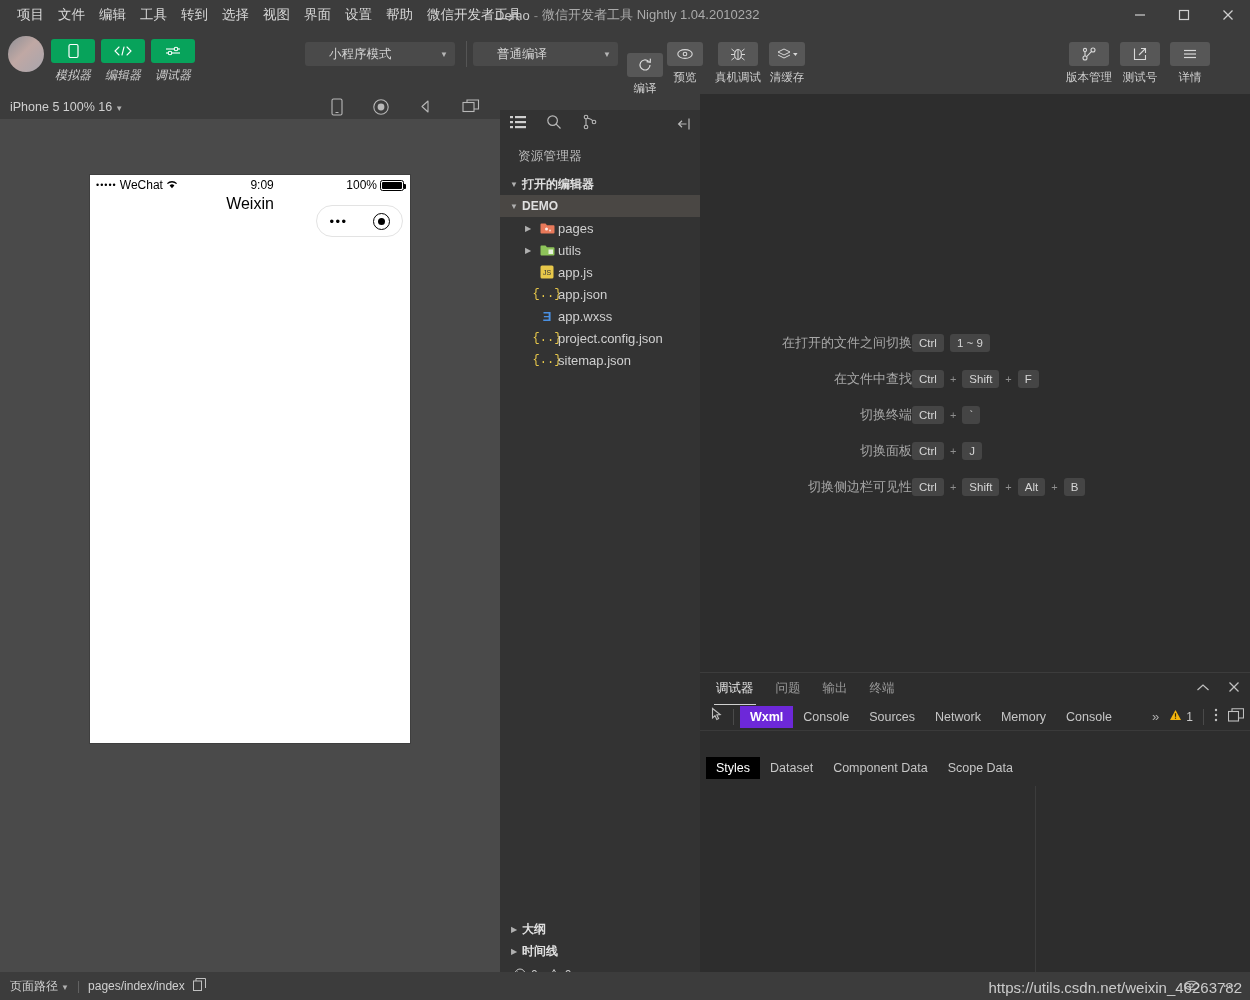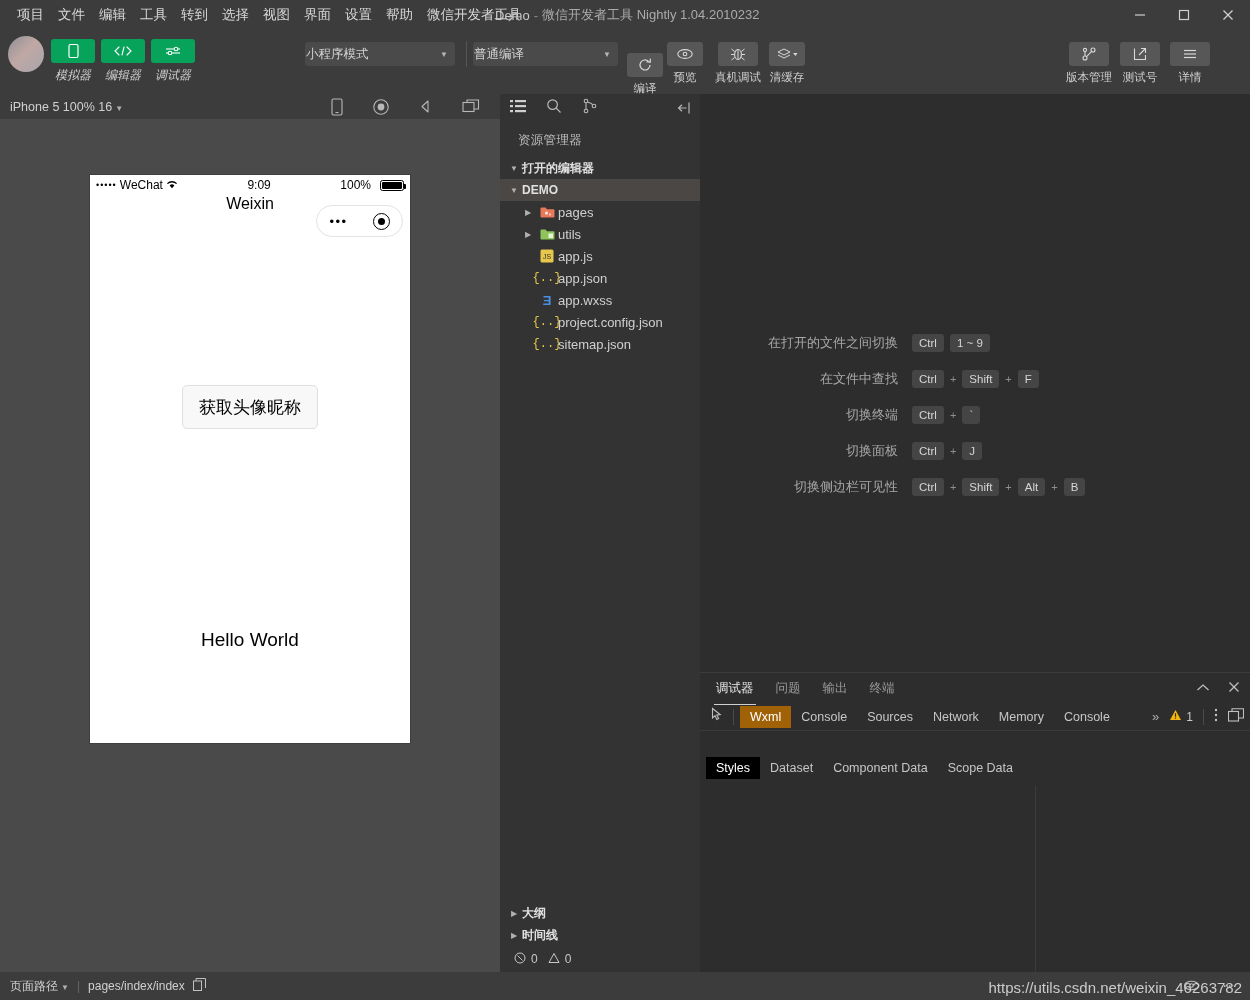--- a/index.html
+++ b/index.html
@@ -51,21 +51,21 @@
   .tb-btn-wrap { display: flex; flex-direction: column; align-items: center; width: 50px; font-style: italic; }
   .tb-square {
     width: 44px; height: 24px; border-radius: 3px; background: #07a35b;
     display: flex; align-items: center; justify-content: center; color: #fff;
   }
   .tb-label { font-size: 12px; color: #cfcfcf; margin-top: 4px; white-space: nowrap; }
   .tb-label.small { font-size: 11.5px; }
 
   .select {
     height: 24px; border-radius: 3px; background: #4a4a4a;
-    display: flex; align-items: center; padding: 0 1px;
+    display: flex; align-items: center; padding: 0 24px;
     font-size: 12.5px; color: #d4d4d4; position: relative;
   }
   .select .caret { position: absolute; right: 7px; font-size: 8px; color: #b6b6b6; }
   .divider-v { width: 1px; height: 26px; background: #555; }
 
   .icon-btn {
     width: 36px; height: 24px; border-radius: 3px; background: #575757;
     display: flex; align-items: center; justify-content: center;
   }
   .icon-btn.wide { width: 40px; }
@@ -89,21 +89,21 @@
   .phone {
     position: absolute; left: 90px; top: 56px; width: 320px; height: 568px;
     background: #ffffff; box-shadow: 0 0 0 1px rgba(0,0,0,0.15);
   }
   .status-bar {
     height: 20px; display: flex; align-items: center; justify-content: space-between;
     padding: 0 6px; font-size: 12px; color: #000; font-weight: 500;
   }
   .sb-left { display: flex; align-items: center; gap: 3px; }
   .dots { letter-spacing: 1px; font-size: 9px; }
-  .sb-right { display: flex; align-items: center; gap: 9px; text-align: right; }
+  .sb-right { display: flex; align-items: center; gap: 3px; text-align: right; }
   .battery {
     width: 24px; height: 11px; border: 1px solid #000; border-radius: 2.5px;
     position: relative; display: inline-block;
   }
   .battery::after {
     content:''; position: absolute; right: -3px; top: 3px; width: 2px; height: 5px;
     background: #000; border-radius: 0 1px 1px 0;
   }
   .battery i { position: absolute; left: 1px; top: 1px; bottom: 1px; right: 1px; background: #000; border-radius: 1px; display:block; }
   .nav-bar { height: 44px; position: relative; display: flex; justify-content: center; }
@@ -126,21 +126,21 @@
     display: flex; align-items: center; justify-content: center;
     font-size: 17px; color: #000;
   }
   .hello {
     position: absolute; width: 100%; top: 390px; text-align: center;
     font-size: 19px; color: #000;
   }
 
   
   .explorer {
-    position: absolute; left: 500px; top: 94px; width: 200px; height: 878px;
+    position: absolute; left: 500px; top: 110px; width: 200px; height: 878px;
     background: #333333; display: flex; flex-direction: column;
   }
   .exp-toolbar {
     height: 28px; display: flex; align-items: center; padding-left: 10px; gap: 20px;
     position: relative;
   }
   .exp-collapse { position: absolute; right: 8px; top: 6px; }
   .exp-title {
     font-size: 12.5px; color: #bdbdbd; padding: 10px 0 8px 18px; letter-spacing: .3px;
   }
@@ -160,21 +160,21 @@
   
   .editor {
     position: absolute; left: 700px; top: 94px; width: 550px; height: 578px;
     background: #2d2d2d;
   }
   .shortcuts { position: absolute; left: 0; top: 240px; width: 550px; }
   .sc-row {
     display: flex; align-items: center; justify-content: flex-start;
     margin-bottom: 18px; font-size: 13px;
   }
-  .sc-label { width: 212px; text-align: right; color: #a8a8a8; padding-right: 14px; }
+  .sc-label { width: 212px; text-align: right; color: #a8a8a8; }
   .keys { display: flex; align-items: center; gap: 6px; }
   .key {
     background: #454545; border-radius: 3px; padding: 3px 7px; font-size: 11.5px;
     color: #d6d6d6; min-width: 18px; text-align: center;
     font-family: "Liberation Sans", sans-serif;
   }
   .plus { color: #8e8e8e; font-size: 11px; }
 
   
   .debugger {
@@ -186,21 +186,21 @@
   .dbg-tab.active { color: #e8e8e8; }
   .dbg-tab.active::after {
     content:''; position: absolute; left: 0; right: 0; bottom: -2px; height: 1px; background: #d0d0d0;
   }
   .dbg-actions { position: absolute; right: 10px; top: 0; height: 30px; display: flex; align-items: center; gap: 18px; color: #c0c0c0; }
   .dev-tabs {
     height: 28px; display: flex; align-items: center; gap: 0px; padding-left: 6px;
     border-bottom: 1px solid #3a3a3a; position: relative;
   }
   .dev-tab { font-size: 12.5px; color: #c6c6c6; padding: 4px 10px; }
-  .dev-tab.active { background: #a16207; color: #ffffff; }
+  .dev-tab.active { background: #6d28d9; color: #ffffff; font-weight: bold; }
   .dev-right { position: absolute; right: 6px; display: flex; align-items: center; gap: 10px; }
   .warn { display: flex; align-items: center; gap: 4px; font-size: 12px; color: #c9c9c9; }
   .pane-tabs {
     margin-top: 24px; height: 26px; display: flex; align-items: center; padding-left: 6px;
   }
   .pane-tab { font-size: 12.5px; color: #c6c6c6; padding: 4px 10px; }
   .pane-tab.active { background: #000; color: #fff; }
   .filter-row { display: flex; align-items: stretch; height: 22px; margin-top: 1px; }
   .filter-input {
     flex: 1; background: #2d2d2d; border: 1px solid #3f3f3f; color: #9a9a9a;
@@ -442,24 +442,20 @@
         </div>
         <div class="nav-bar">
           <div class="nav-title">Weixin</div>
           <div class="capsule">
             <span class="cap-dots">•••</span>
             <span class="cap-circle">
                 <i></i>
               </span>
           </div>
         </div>
-        <div class="page-body">
-          <div class="get-btn">获取头像昵称</div>
-          <div class="hello">Hello World</div>
-        </div>
       </div>
     </div>
   </div>
 
   <div class="explorer">
     <div class="exp-toolbar">
       <span>
         <svg width="16" height="15" viewBox="0 0 16 15">
             <g fill="#cfcfcf">
               <rect x="0" y="1" width="3" height="2.2"></rect>

